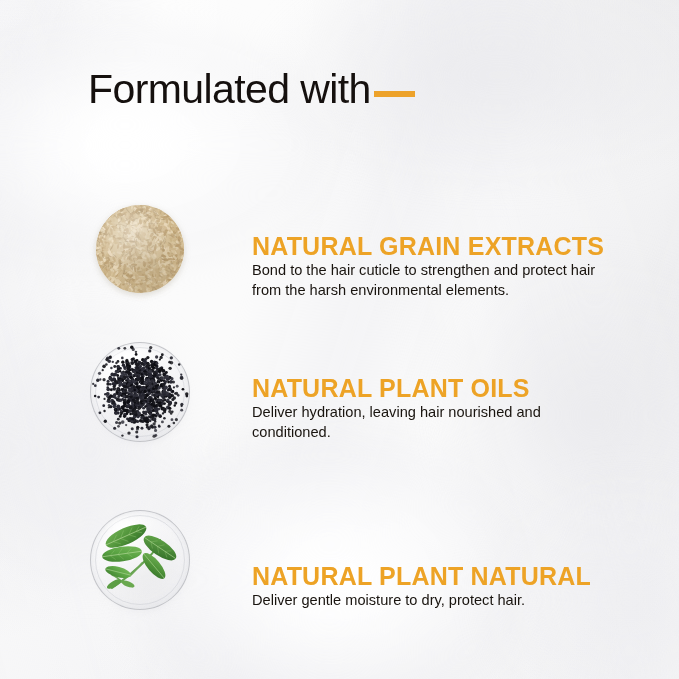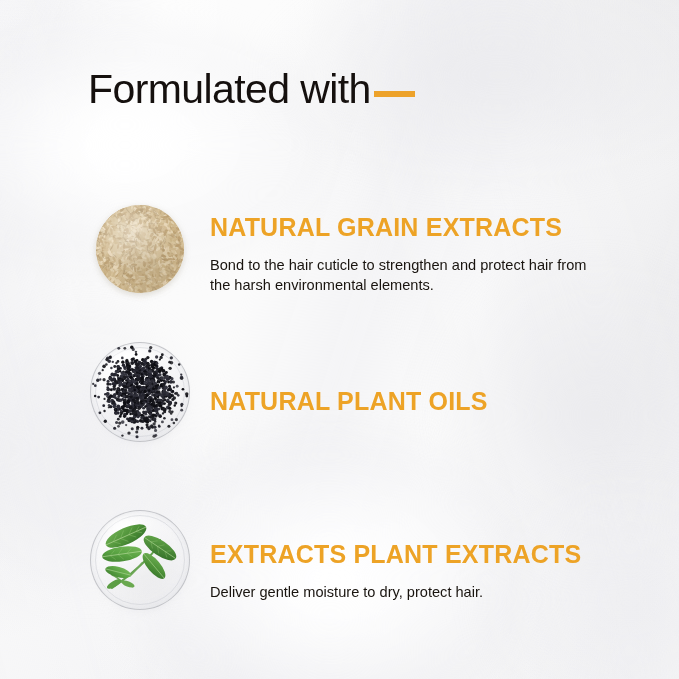--- a/index.html
+++ b/index.html
@@ -115,21 +115,22 @@
     margin-top: 10px;
     flex: 0 0 auto;
   }
 
   
   .feature {
     position: absolute;
     left: 88px;
     width: 520px;
     display: flex;
-    align-items: center;
+    align-items: flex-end;
+    gap: 42px;
   }
   .feature-1 { top: 196px; }
   .feature-2 { top: 338px; }
   .feature-3 { top: 506px; }
 
   .thumb {
     position: relative;
     width: 104px;
     height: 104px;
     flex: 0 0 auto;
@@ -143,21 +144,21 @@
 
   .feature-title {
     font-size: 25px;
     line-height: 28px;
     font-weight: bold;
     color: #eda326;
     letter-spacing: 0.2px;
     white-space: nowrap;
   }
   .feature-desc {
-    margin-top: 14px;
+    margin-top: 0;
     font-size: 14.6px;
     line-height: 20px;
     color: #19140f;
     max-width: 400px;
   }
   .feature-3 .feature-desc,
   .feature-2 .feature-desc { max-width: 420px; }
 
   
   .dish-shadow {
@@ -2411,20 +2412,21 @@
               <circle cx="46.72" cy="21.55" r="0.35" fill="#8e8e9c" opacity="0.55"></circle>
               <circle cx="35.90" cy="68.33" r="0.35" fill="#8e8e9c" opacity="0.55"></circle>
               <circle cx="17.25" cy="37.32" r="0.35" fill="#8e8e9c" opacity="0.55"></circle>
               <circle cx="29.90" cy="27.46" r="0.35" fill="#8e8e9c" opacity="0.55"></circle>
             </g>
         </svg>
       </div>
     </div>
     <div class="feature-text">
       <div class="feature-title">NATURAL PLANT OILS</div>
+      <div class="feature-desc">Deliver hydration, leaving hair nourished and conditioned.</div>
     </div>
   </div>
 
   <div class="feature feature-3">
     <div class="thumb">
       <div class="dish-shadow"></div>
       <div class="dish-glass"></div>
       <div class="dish-highlight"></div>
       <div class="leaf-group">
         <svg width="104" height="104" viewBox="0 0 104 104" aria-hidden="true">
@@ -2507,18 +2509,18 @@
           <g transform="translate(26,78) rotate(-30)">
             <ellipse cx="0" cy="0" rx="8" ry="3" fill="#5d9e45"></ellipse>
           </g>
           <g transform="translate(40,78) rotate(22)">
             <ellipse cx="0" cy="0" rx="7" ry="2.7" fill="#6aa94f"></ellipse>
           </g>
         </svg>
       </div>
     </div>
     <div class="feature-text">
-      <div class="feature-title">EXTRACTS PLANT EXTRACTS</div>
+      <div class="feature-title">NATURAL PLANT NATURAL</div>
       <div class="feature-desc">Deliver gentle moisture to dry, protect hair.</div>
     </div>
   </div>
 
 </div>
 
 </body></html>

